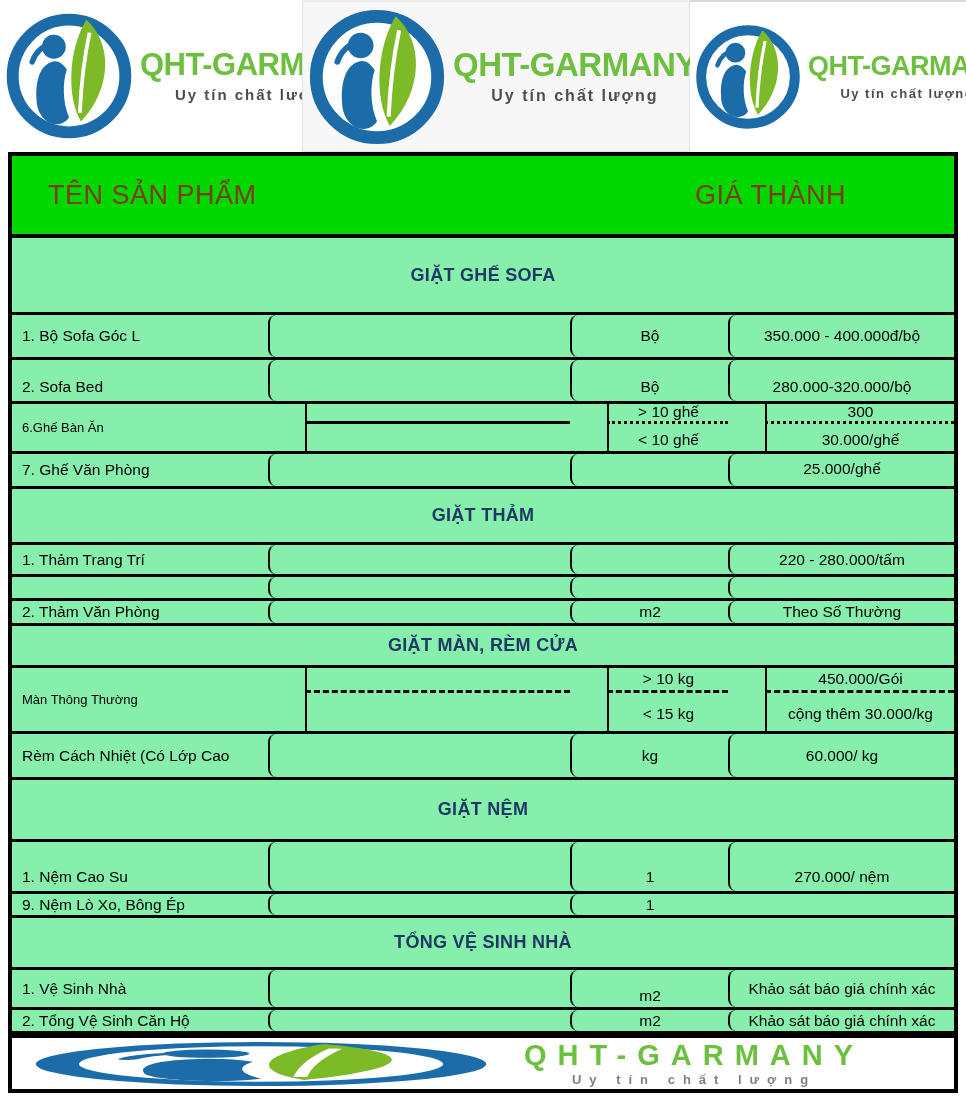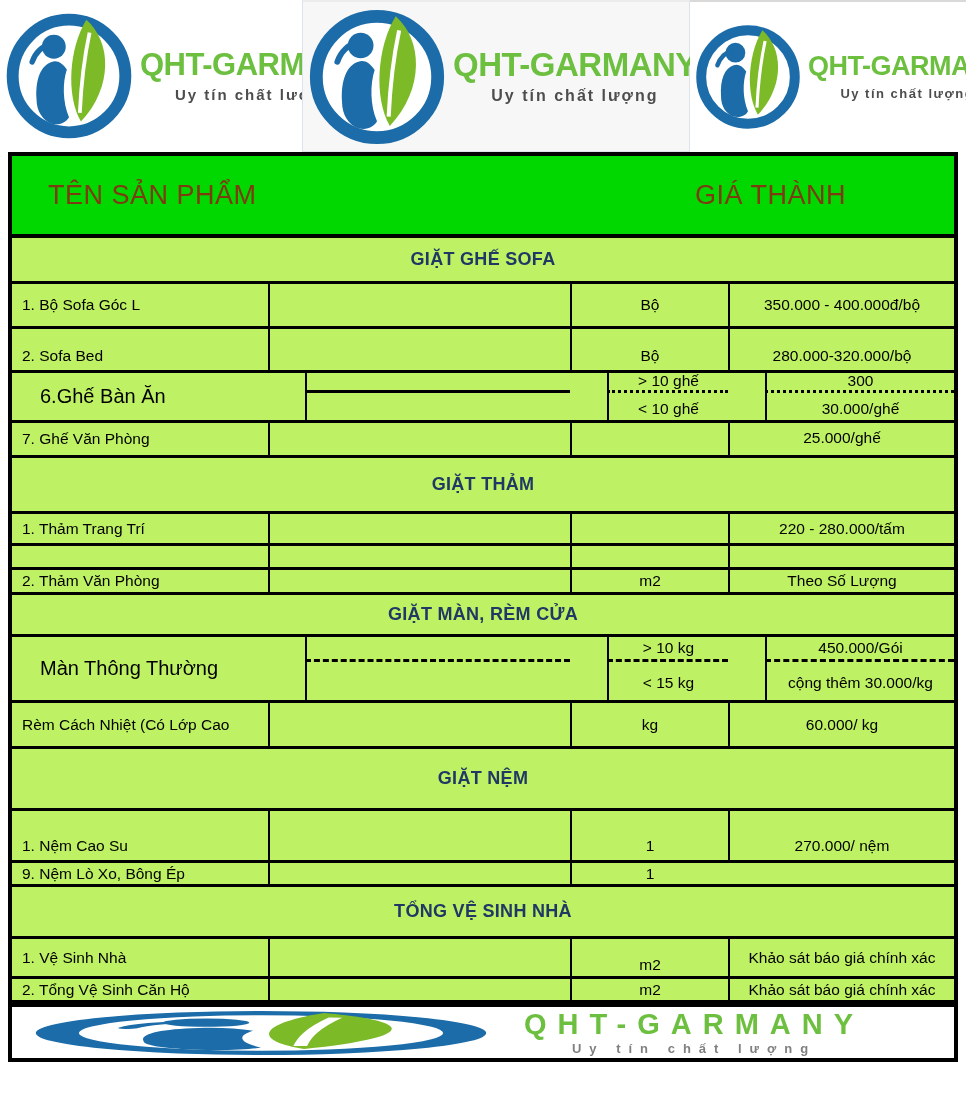--- a/index.html
+++ b/index.html
@@ -19,39 +19,39 @@
   .logo-block.right{width:276px;border-top:2px solid #d9d9d9;}
   .logo-icon{flex:0 0 auto;}
   .logo-text{display:flex;flex-direction:column;align-items:center;margin-left:6px;}
   .logo-name{font-weight:700;color:var(--brand-green);line-height:1.02;letter-spacing:-.5px;white-space:nowrap;}
   .logo-tag{font-weight:700;color:var(--tagline-gray);letter-spacing:2px;white-space:nowrap;margin-top:6px;}
   .left  .logo-name{font-size:31px;} .left  .logo-tag{font-size:15px;}
   .mid   .logo-name{font-size:33px;} .mid   .logo-tag{font-size:16px;}
   .right .logo-name{font-size:27px;} .right .logo-tag{font-size:13px;letter-spacing:1.5px;}
 
   
-  .price-table{width:950px;margin-left:8px;border:4px solid var(--ink);background:#bef264;}
+  .price-table{width:950px;margin-left:8px;border:4px solid var(--ink);background:#86efac;}
   .thead{height:82px;background:var(--header-bg);border-bottom:4px solid var(--ink);
          display:flex;align-items:center;justify-content:space-between;
          padding:0 108px 0 36px;}
   .thead .hcell{font-size:27px;color:var(--header-text);letter-spacing:.5px;}
   .tr{display:grid;grid-template-columns:256px 302px 158px 1fr;}
   .row{border-bottom:3px solid var(--ink);}
   .row:last-child{border-bottom:none;}
   .sec{display:flex;align-items:center;justify-content:center;border-bottom:3px solid var(--ink);}
   .sec span{font-size:18px;font-weight:700;color:var(--section-text);letter-spacing:.3px;}
-  .cell{display:flex;align-items:center;font-size:15.5px;padding:0 8px;overflow:hidden;white-space:nowrap;}
+  .cell{display:flex;align-items:center;font-size:15.5px;padding:0 8px;overflow:hidden;white-space:nowrap;border-radius:8px;}
   .c1{justify-content:flex-start;padding-left:10px;}
   .c2,.c3,.c4{border-left:2px solid var(--ink);}
   .c3,.c4{justify-content:center;}
   .va-b .cell{align-items:flex-end;padding-bottom:5px;}
 
   
   .grow{border-bottom:3px solid var(--ink);}
-  .gname{grid-row:1/3;grid-column:1;display:flex;align-items:center;padding-left:28px;font-size:20px;}
+  .gname{grid-row:1/3;grid-column:1;display:flex;align-items:center;padding-left:10px;font-size:13px;}
   .gc{border-left:2px solid var(--ink);display:flex;justify-content:center;font-size:15.5px;padding:0 6px;overflow:hidden;white-space:nowrap;margin-left:37px;}
   .ghe .top2{border-bottom:3px solid var(--ink);}
   .ghe .top3,.ghe .top4{border-bottom:3px dotted var(--ink);}
   .ghe .topc{align-items:flex-end;padding-bottom:0;}
   .ghe .botc{align-items:flex-end;padding-bottom:2px;}
   .man .top2,.man .top3,.man .top4{border-bottom:3px dashed var(--ink);}
   .man .topc{align-items:center;}
   .man .botc{align-items:flex-end;padding-bottom:8px;}
 
   
@@ -115,21 +115,21 @@
     </div>
   </div>
 
   <div class="price-table">
 
     <div class="thead">
       <span class="hcell">TÊN SẢN PHẨM</span>
       <span class="hcell">GIÁ THÀNH</span>
     </div>
 
-    <div class="sec" style="height:46px">
+    <div class="sec" style="height:77px">
         <span>GIẶT GHẾ SOFA</span>
       </div>
 
     <div class="tr row" style="height:45px">
       <div class="cell c1">
           <span>1. Bộ Sofa Góc L</span>
         </div>
       <div class="cell c2">
           <span></span>
         </div>
@@ -229,21 +229,21 @@
       <div class="cell c1">
           <span>2. Thảm Văn Phòng</span>
         </div>
       <div class="cell c2">
           <span></span>
         </div>
       <div class="cell c3">
           <span>m2</span>
         </div>
       <div class="cell c4">
-          <span>Theo Số Lượng</span>
+          <span>Theo Số Thường</span>
         </div>
     </div>
 
     <div class="sec" style="height:42px">
         <span>GIẶT MÀN, RÈM CỬA</span>
       </div>
 
     <div class="tr grow man" style="grid-template-rows:25px 38px">
       <div class="gname">
           <span>Màn Thông Thường</span>

